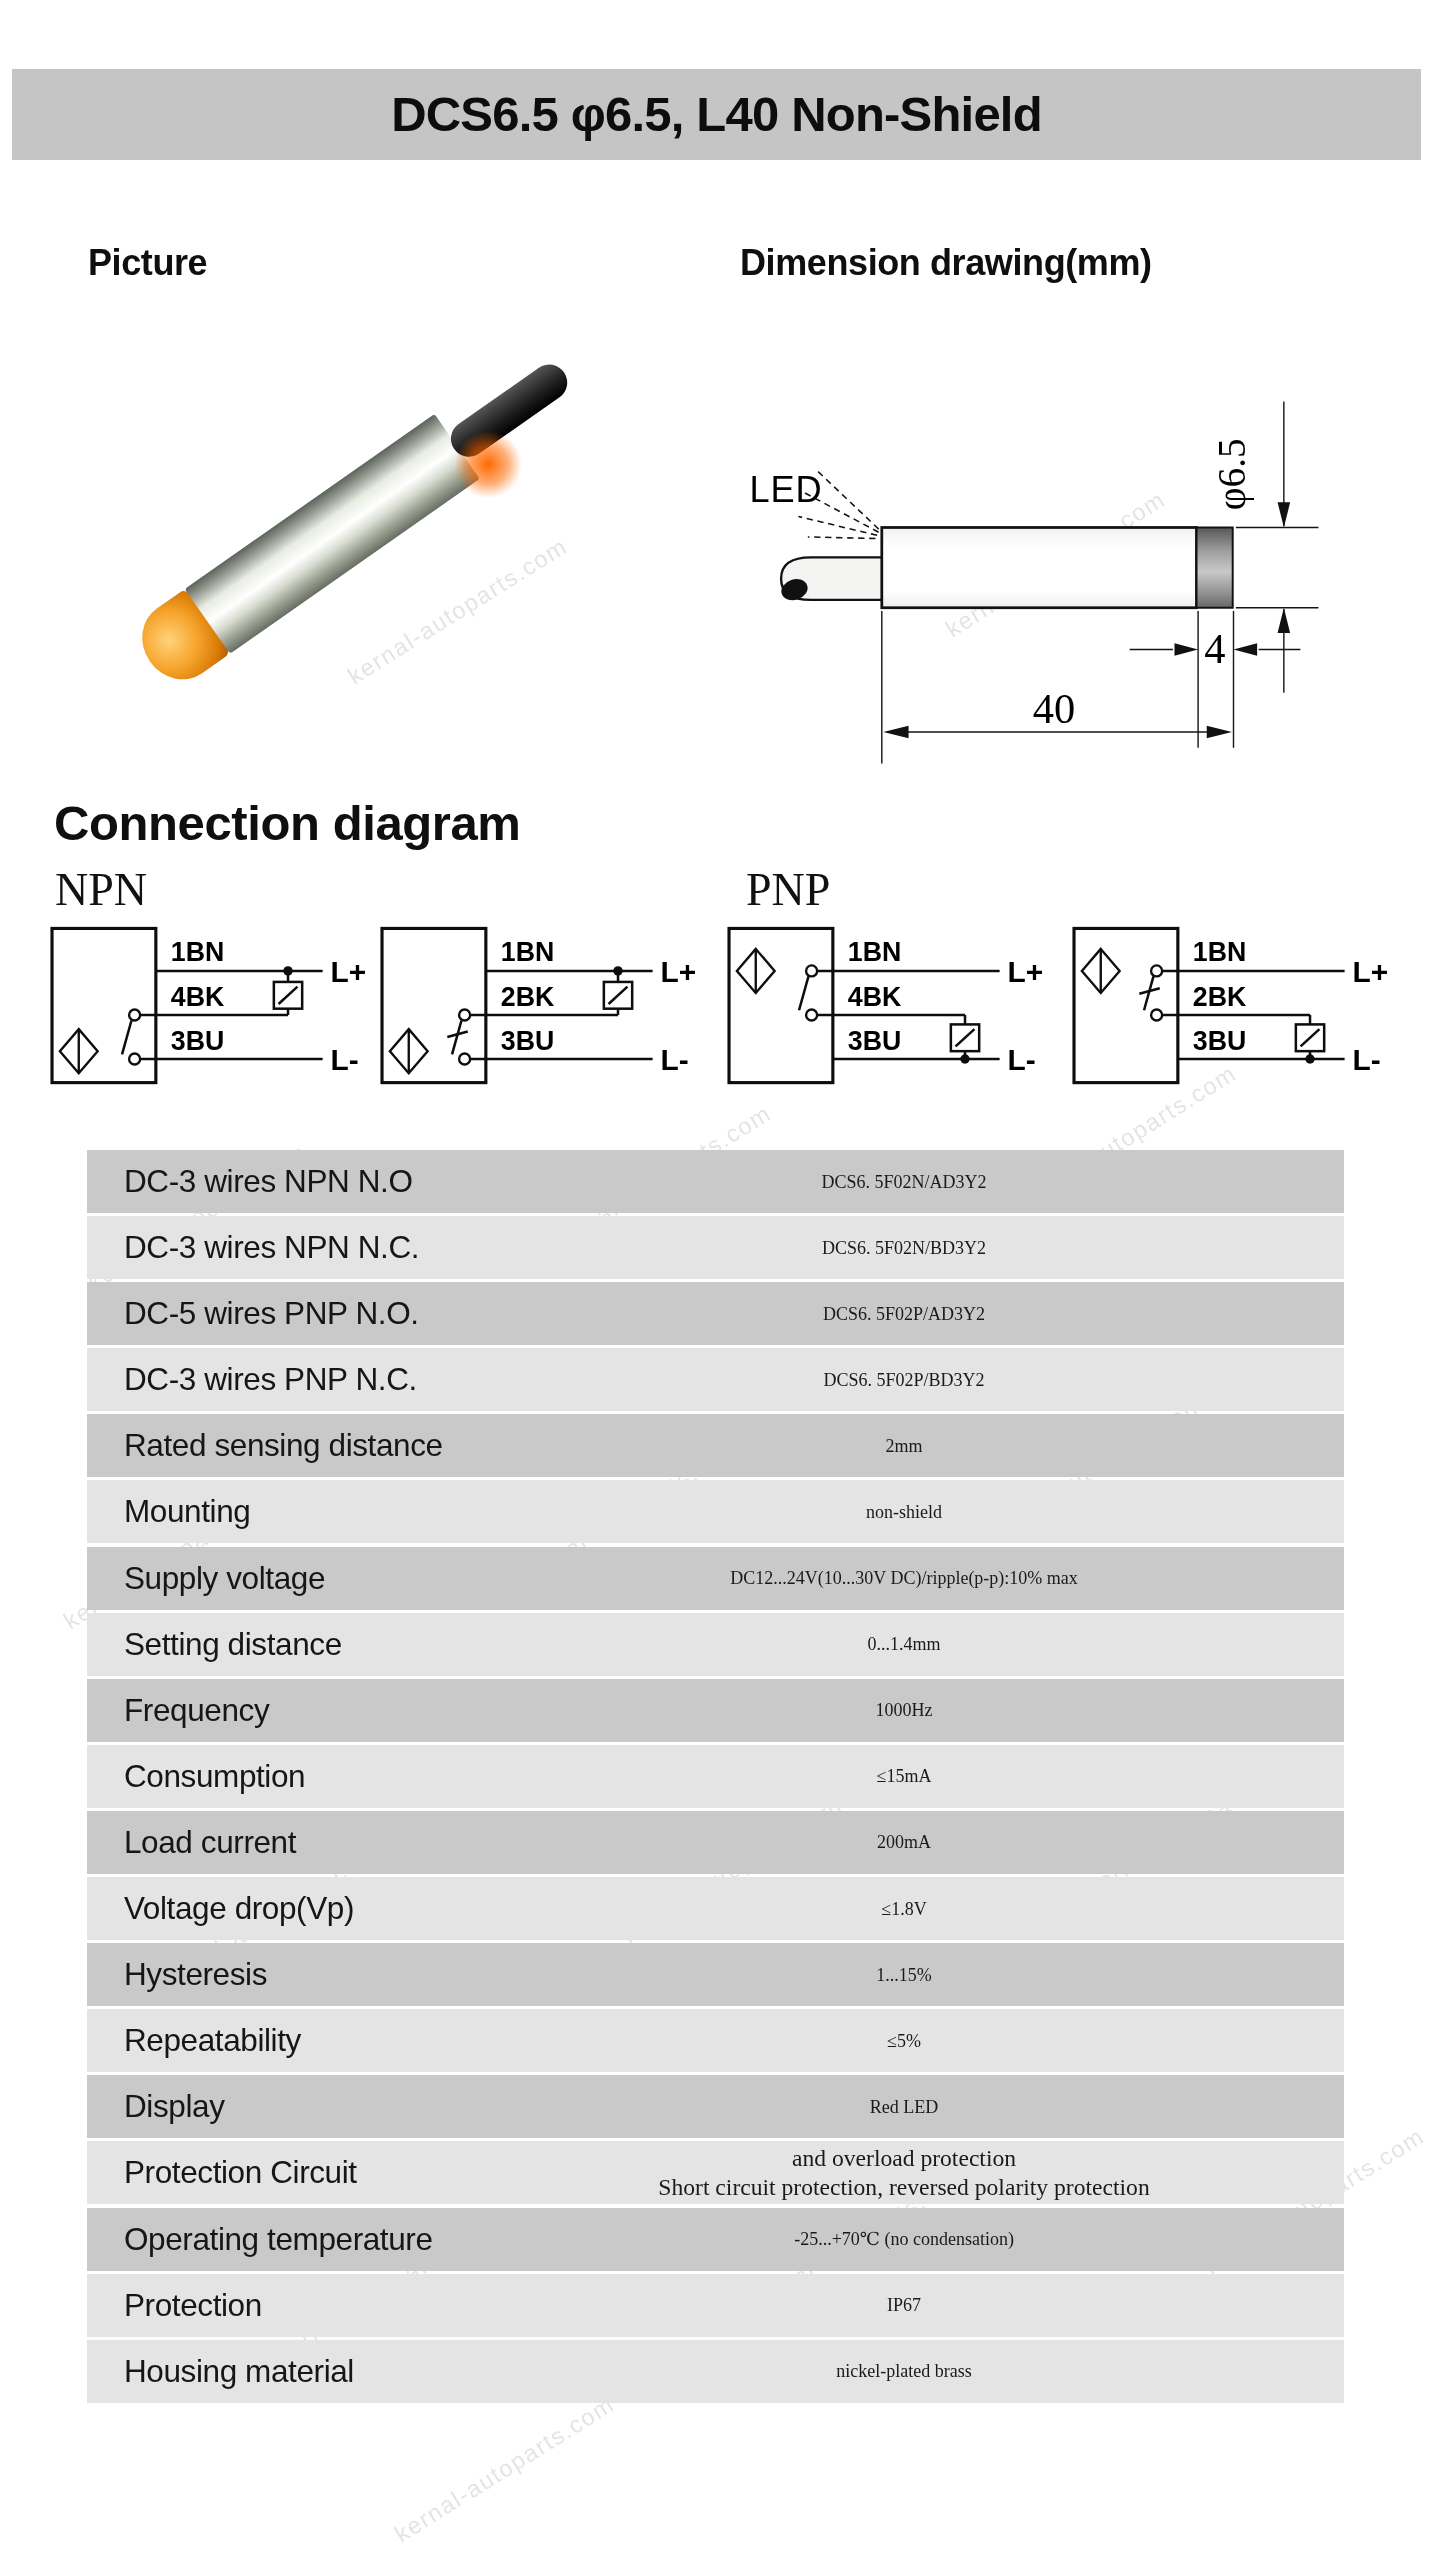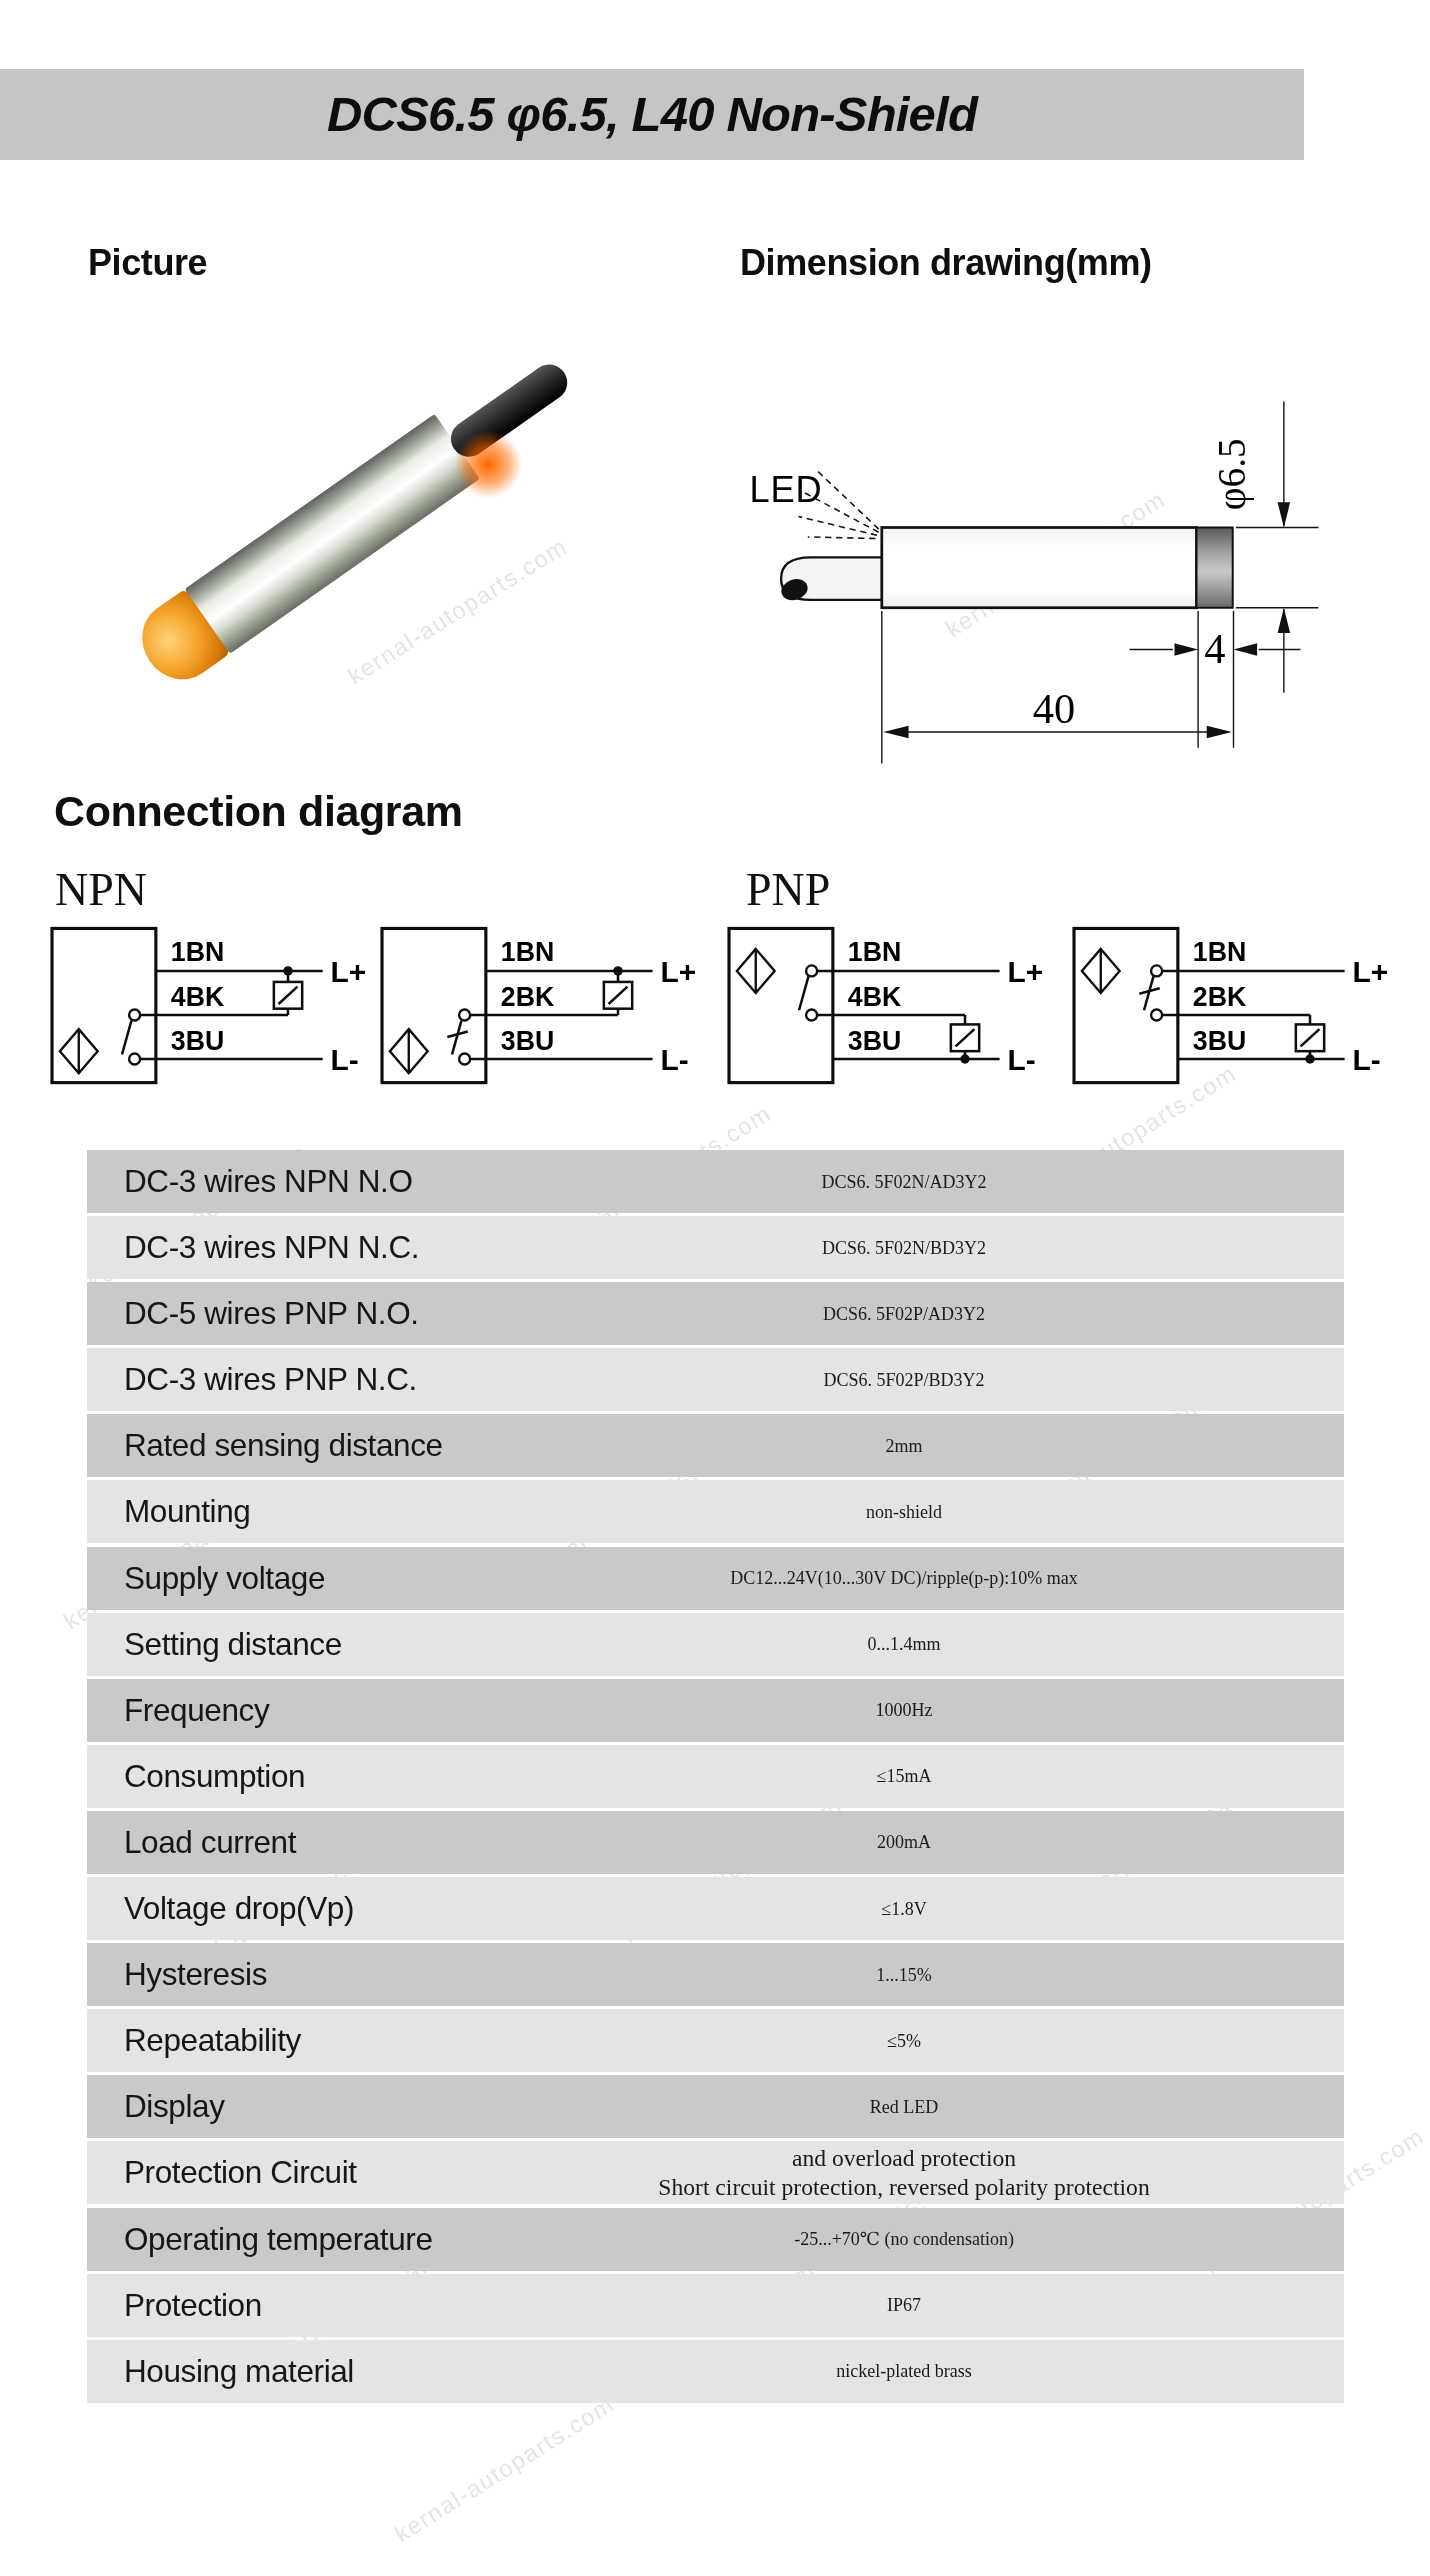--- a/index.html
+++ b/index.html
@@ -1,28 +1,28 @@
 <!DOCTYPE html>
 <html style="font-size:12.6px"><head>
 <meta charset="utf-8">
 <style>
   html,body{margin:0;padding:0;}
   body{width:1431px;height:2576px;background:#ffffff;position:relative;
        font-family:"Liberation Sans", sans-serif;color:#111;}
   .abs{position:absolute;}
 
   
-  .title-bar{position:absolute;left:0;top:69px;width:1304px;height:91px;
-             background:#c5c5c5;text-align:center;font-style:italic;}
+  .title-bar{position:absolute;left:12px;top:69px;width:1409px;height:91px;
+             background:#c5c5c5;text-align:center;}
   .title-bar .t{line-height:91px;font-size:49px;font-weight:bold;color:#0d0d0d;
                 letter-spacing:-0.8px;}
 
   
   .h2{position:absolute;font-size:36px;font-weight:bold;color:#0f0f0f;letter-spacing:-0.4px;}
-  .h1{position:absolute;font-size:43px;font-weight:bold;color:#0f0f0f;letter-spacing:-0.4px;}
+  .h1{position:absolute;font-size:49px;font-weight:bold;color:#0f0f0f;letter-spacing:-0.4px;margin-top:8px;}
   .serif-h{position:absolute;font-family:"Liberation Serif","DejaVu Serif",serif;
            font-size:46px;color:#111;}
 
   
   .photo{position:absolute;left:0;top:0;width:1431px;height:2576px;pointer-events:none;}
   .assembly{position:absolute;left:150px;top:622px;width:519px;height:79px;
             transform:rotate(-35deg);transform-origin:left center;display:flex;align-items:center;}
   .cap{width:72px;height:79px;flex:0 0 auto;
        background:radial-gradient(ellipse at 38% 42%, #ffd37a 0%, #f6a42c 45%, #d97b06 78%, #a85703 100%);
        border-radius:36px 7.9px 7.9px 36px / 39px 9.4px 9.4px 39px;}

